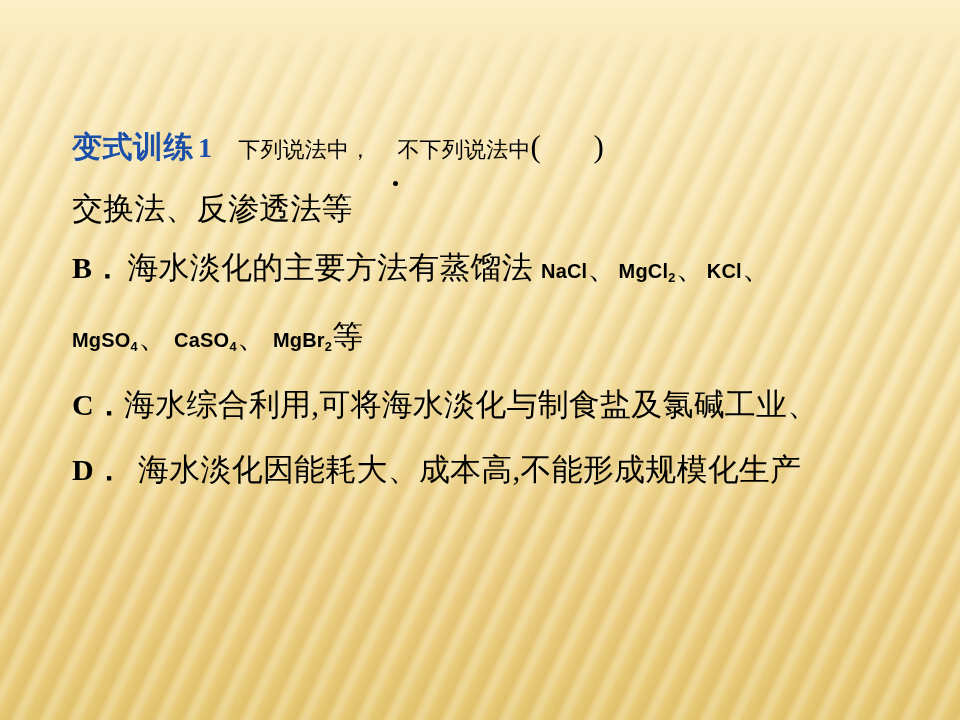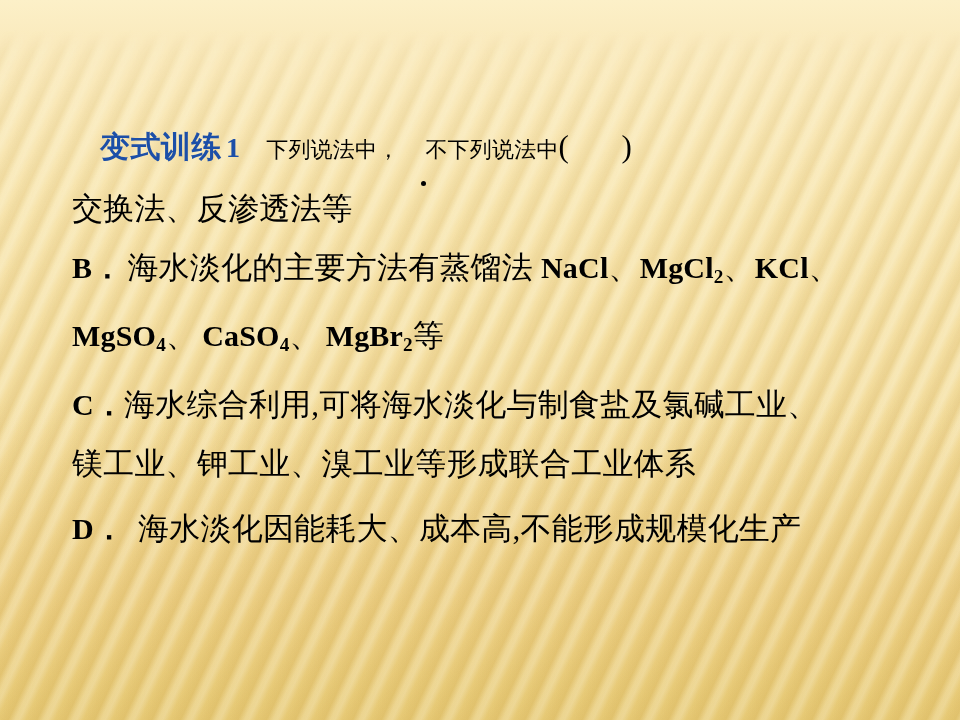--- a/index.html
+++ b/index.html
@@ -105,21 +105,20 @@
   
   .title-line {
     line-height: 58px;
     white-space: nowrap;
   }
   .title-blue {
     color: #1c4fa8;
     font-weight: bold;
     font-size: 30px;
     letter-spacing: 0.5px;
-    margin-left: 28px;
   }
   .title-num {
     color: #1c4fa8;
     font-weight: bold;
     font-size: 28px;
     padding-left: 4px;
   }
   .title-rest {
     font-size: 22px;
     padding-left: 26px;
@@ -156,22 +155,22 @@
   .opt-dot {
     font-weight: bold;
     font-size: 30px;
   }
   .sp-wide { display: inline-block; width: 14px; }
   .sp-thin { display: inline-block; width: 5px; }
 
   
   .formula {
     font-weight: bold;
-    font-size: 30px;
-    font-family: Liberation Serif, serif;
+    font-size: 20px;
+    font-family: Liberation Sans, sans-serif;
     letter-spacing: 0.2px;
   }
   .formula sub {
     font-size: 0.64em;
     vertical-align: -0.28em;
     font-weight: bold;
   }
   .sep {
     font-size: 31px;
   }
@@ -201,23 +200,20 @@
     <div class="line cn">
       <span class="opt-letter">B</span><span class="opt-dot">．</span><span class="sp-thin"></span><span>海水淡化的主要方法有蒸馏法 </span><span class="formula"><span>NaCl</span></span><span class="sep">、</span><span class="formula"><span>MgCl</span><sub>2</sub></span><span class="sep">、</span><span class="formula"><span>KCl</span></span><span class="sep">、</span>
     </div>
     <div class="line cn">
       <span class="formula"><span>MgSO</span><sub>4</sub></span><span class="sep">、</span><span class="sp-thin"></span><span class="formula"><span>CaSO</span><sub>4</sub></span><span class="sep">、</span><span class="sp-thin"></span><span class="formula"><span>MgBr</span><sub>2</sub></span><span class="deng">等</span>
     </div>
 
     <div class="line cn">
       <span class="opt-letter">C</span><span class="opt-dot">．</span><span>海水综合利用,可将海水淡化与制食盐及氯碱工业、</span>
     </div>
-    <div class="line cn">
-      <span>镁工业、钾工业、溴工业等形成联合工业体系</span>
-    </div>
 
     <div class="line-spacer"></div>
 
     <div class="line cn">
       <span class="opt-letter">D</span><span class="opt-dot">．</span><span class="sp-wide"></span><span>海水淡化因能耗大、成本高,不能形成规模化生产</span>
     </div>
 
   </div>
 </div>
 

